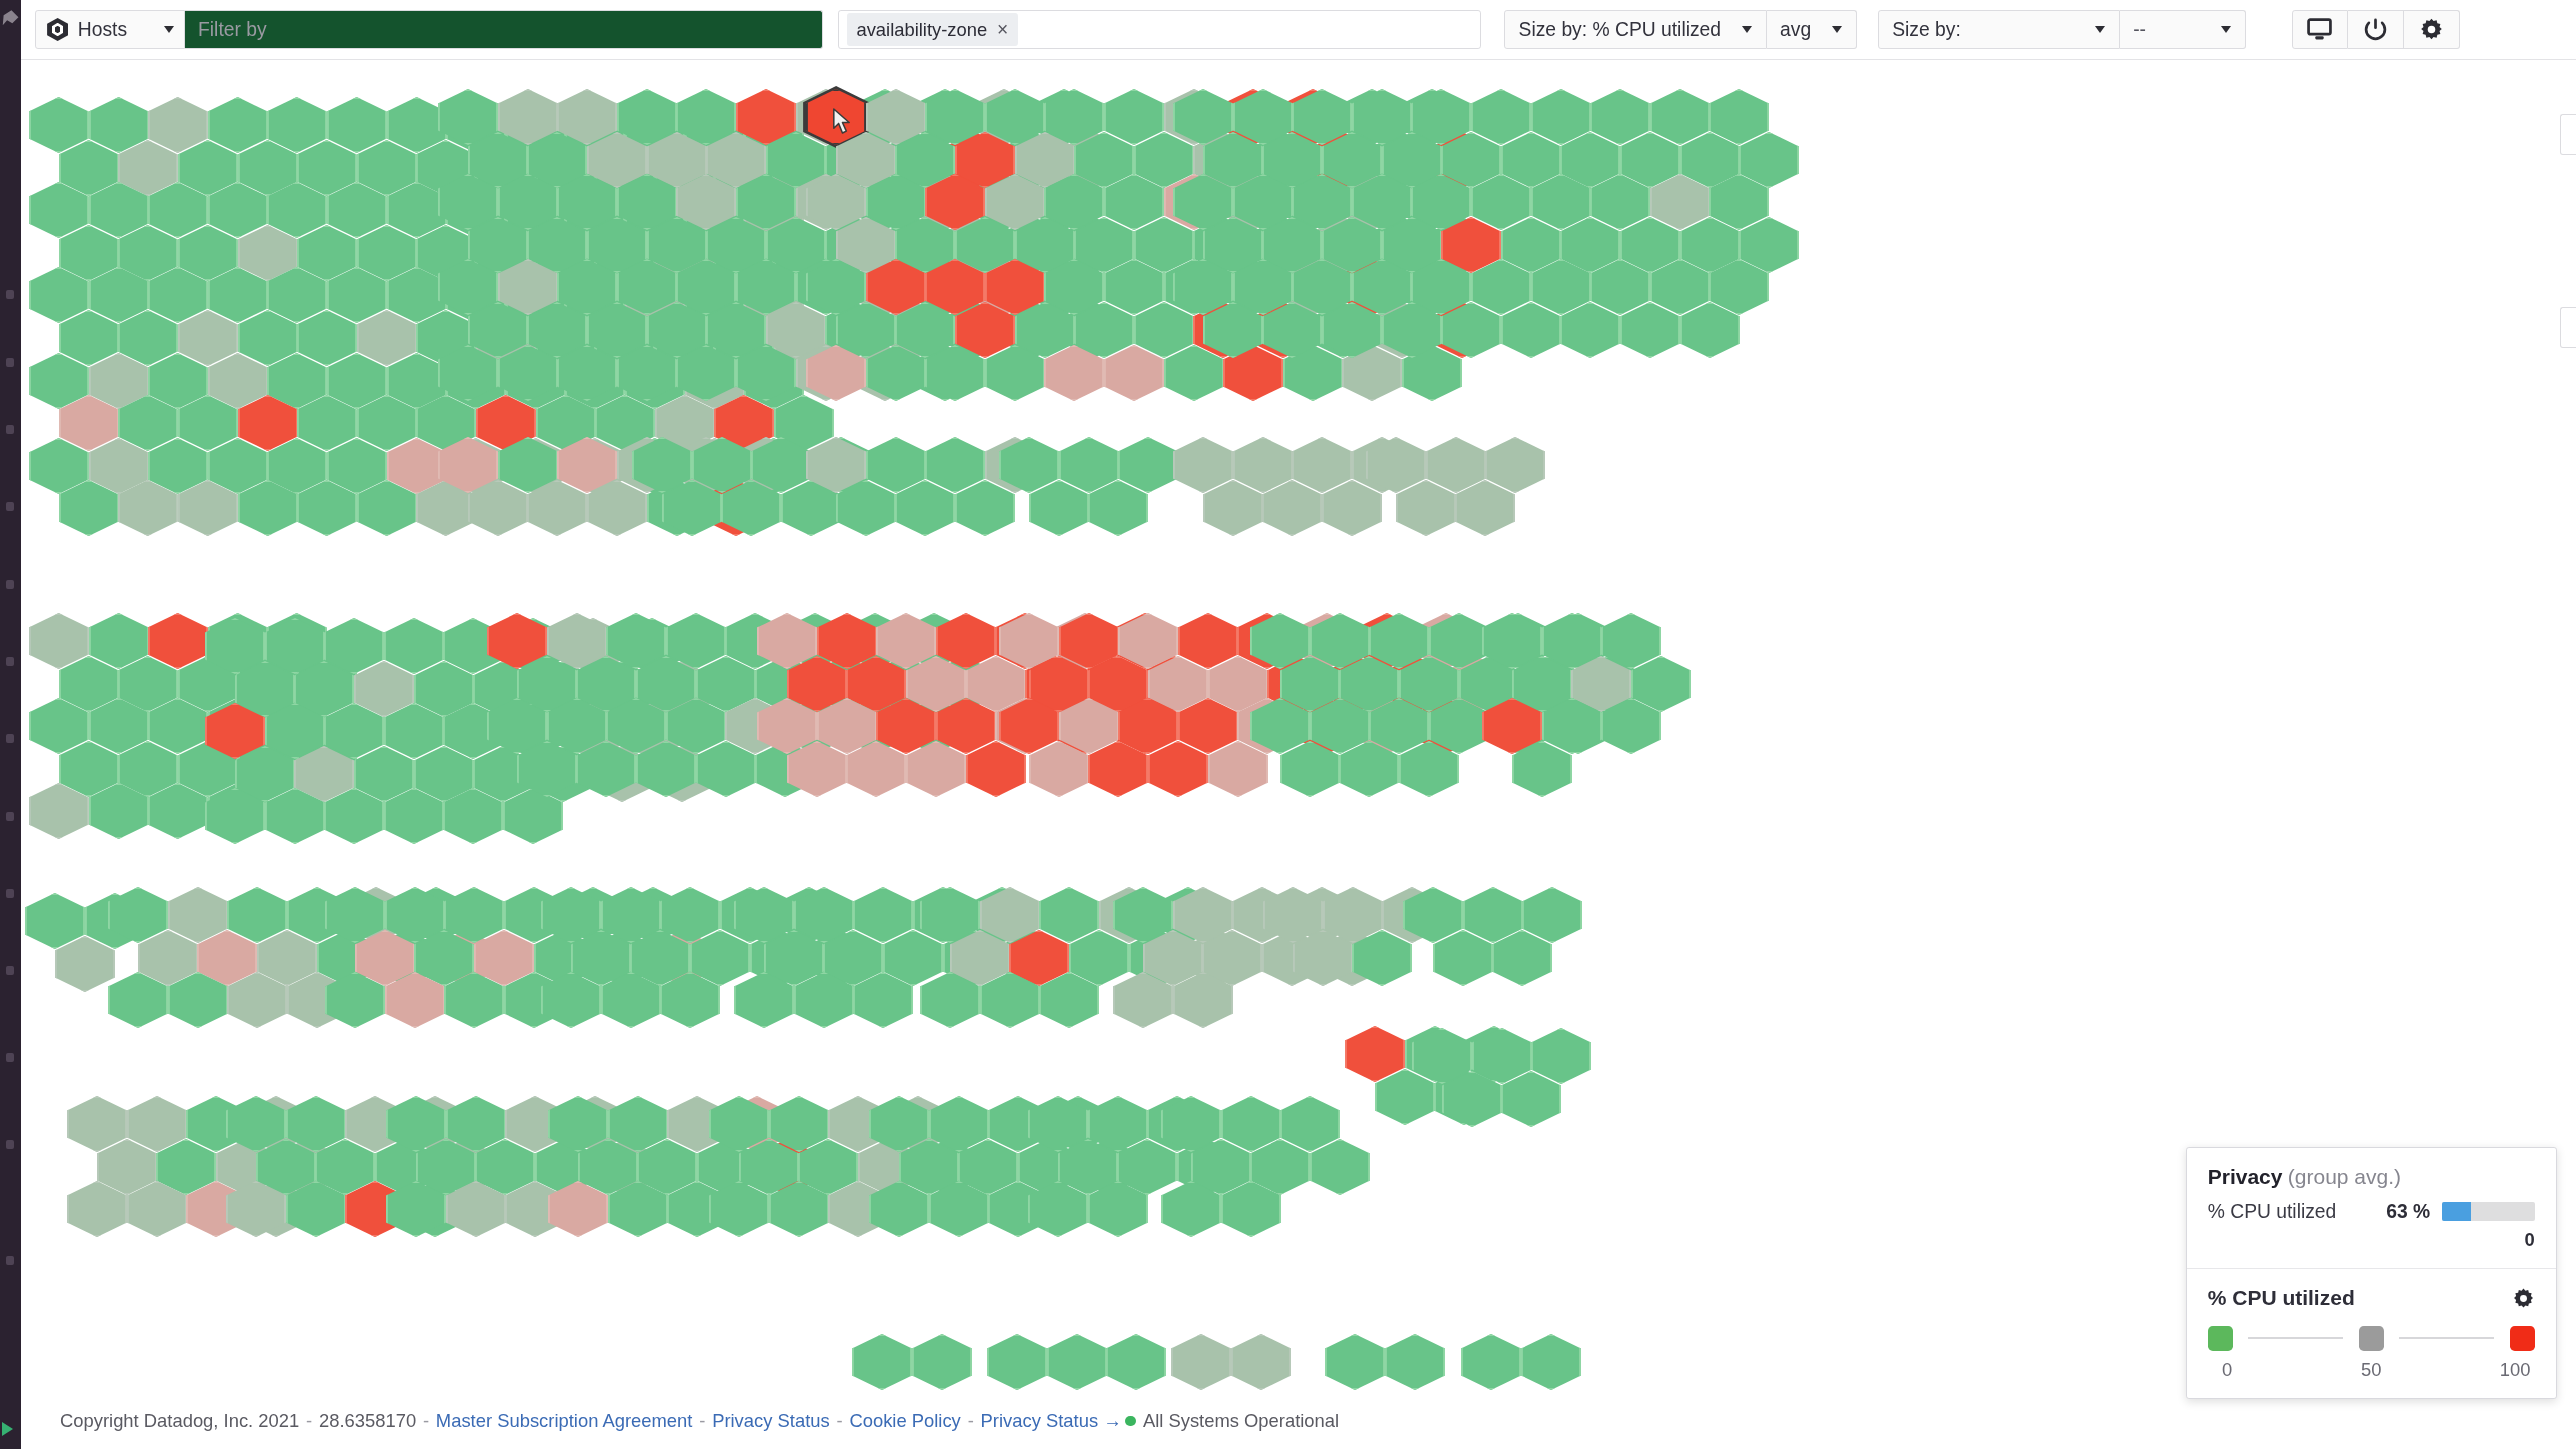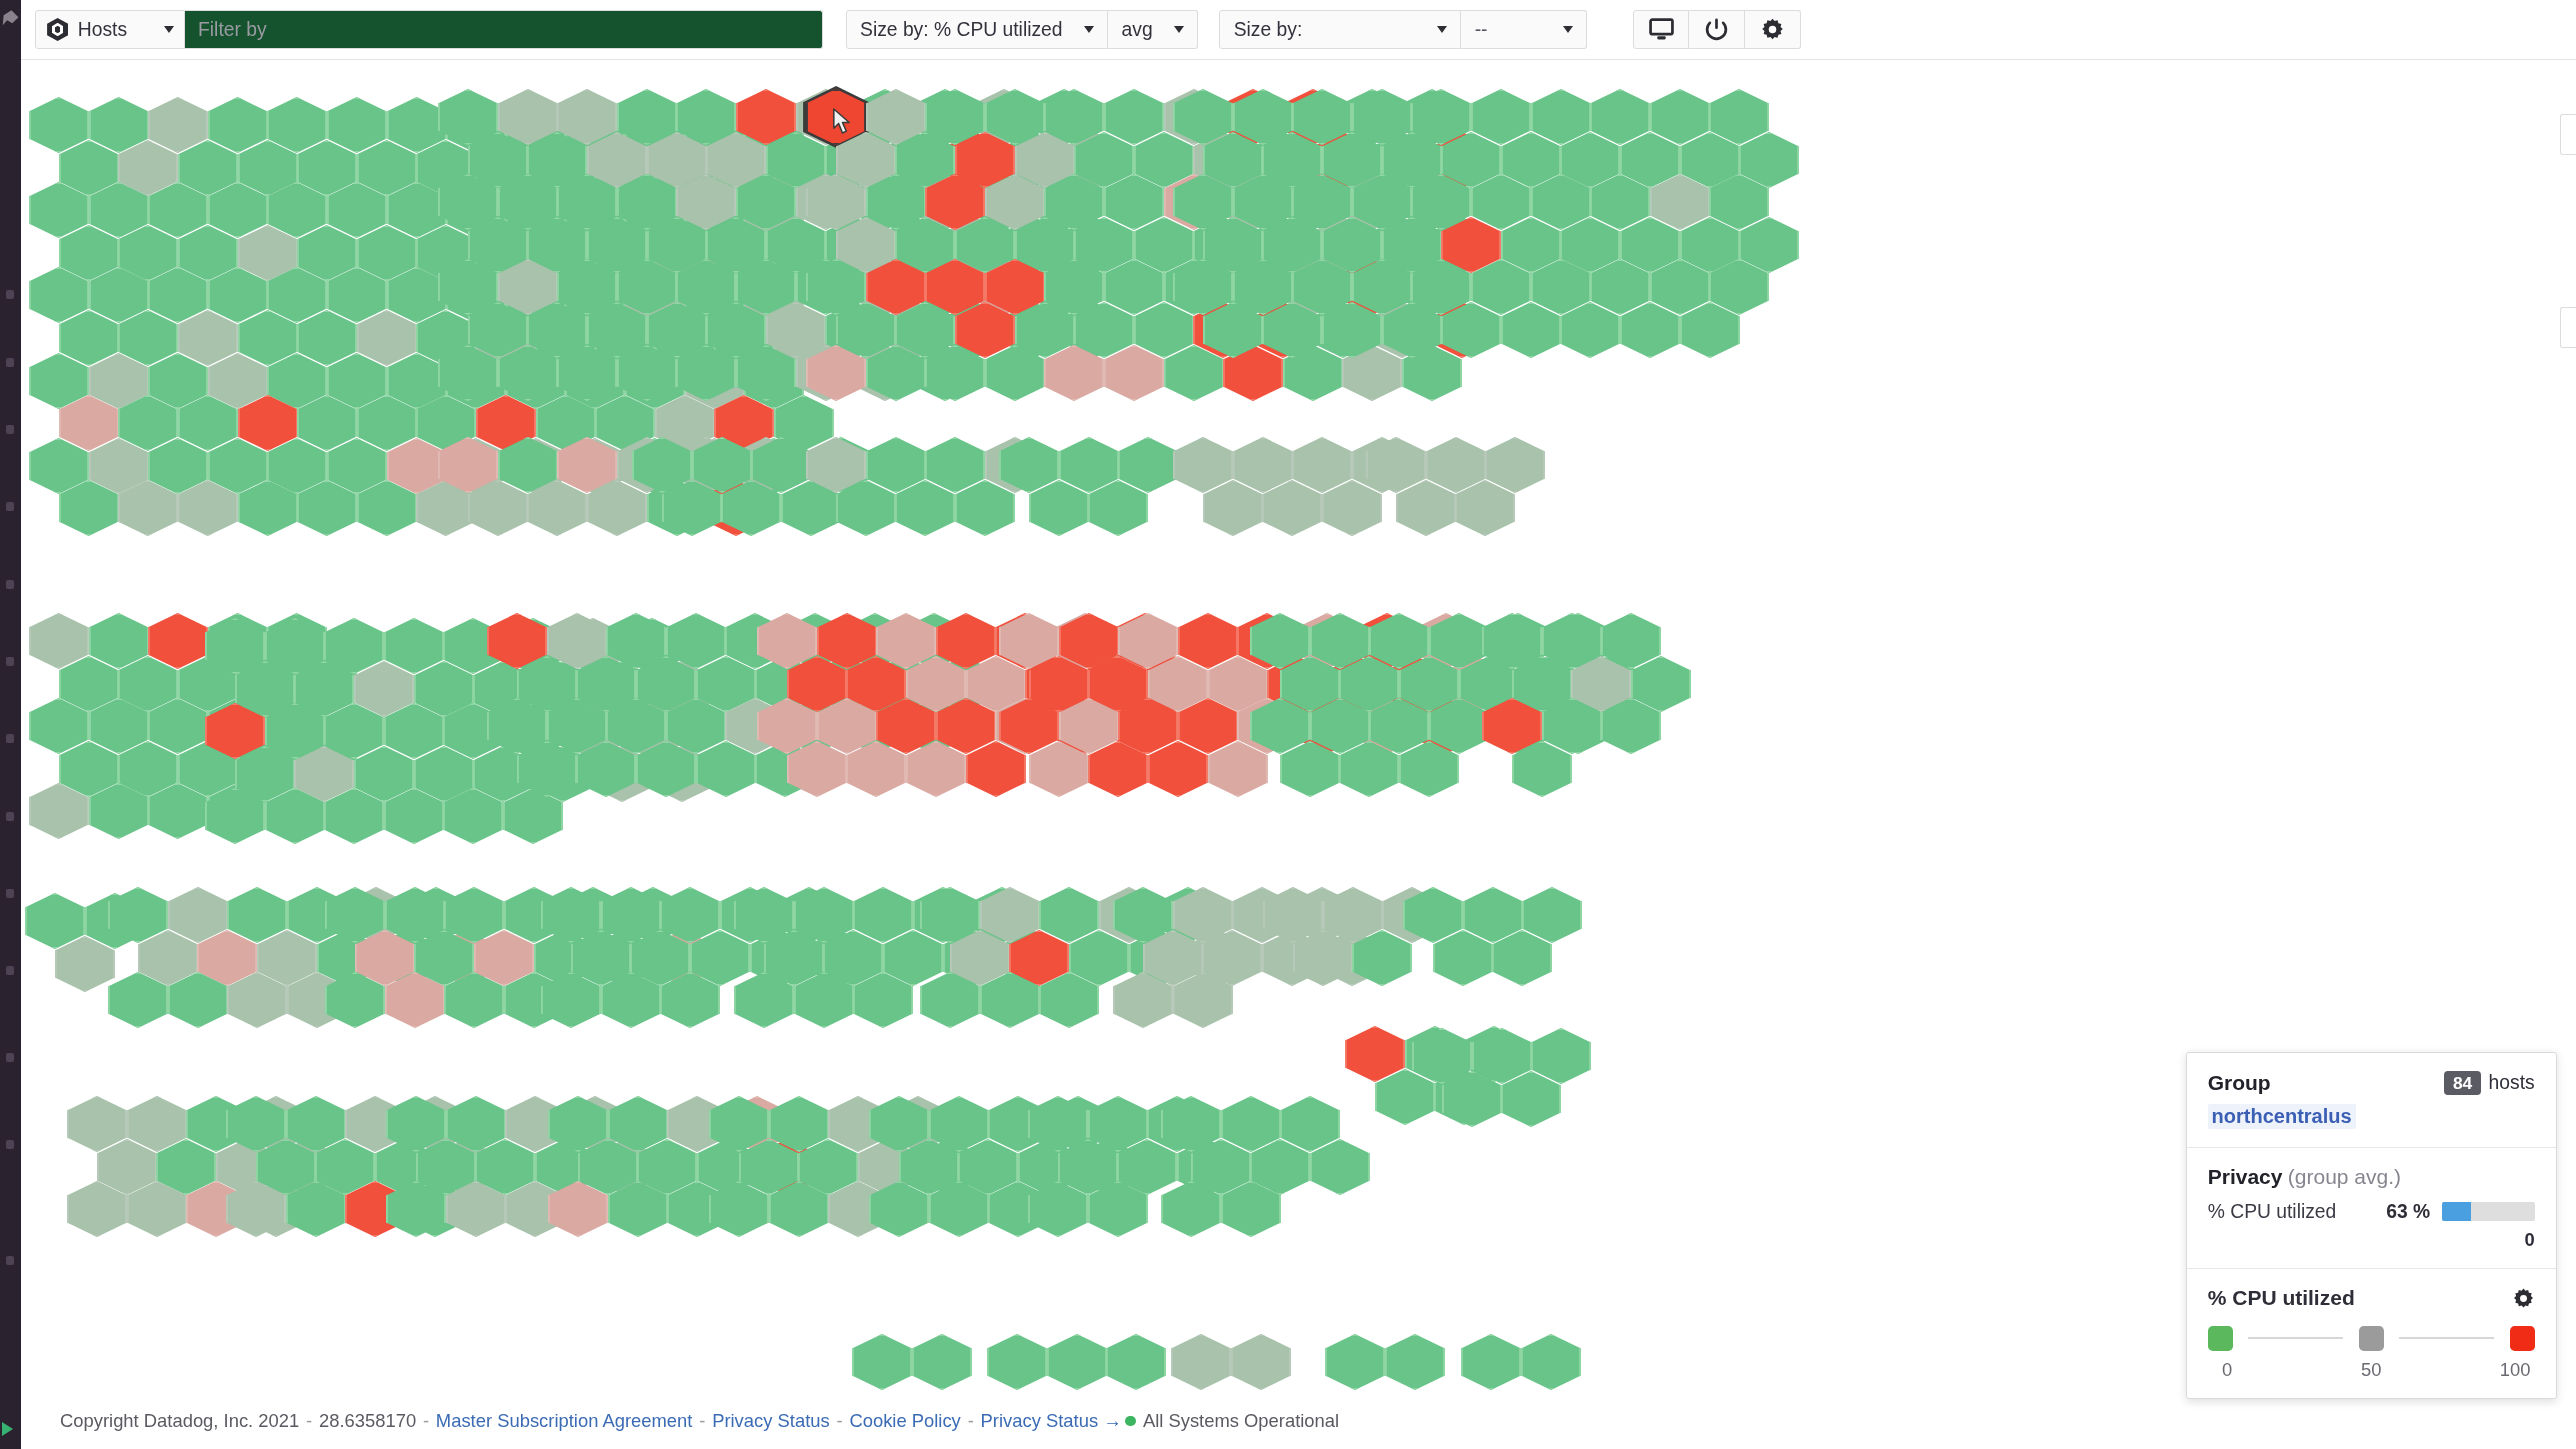--- a/index.html
+++ b/index.html
@@ -202,20 +202,28 @@
         </span>
         <span>Hosts</span>
         <span style="width:17.4px"></span>
         <span class="caret"></span>
       </div>
       <div class="ctl filter-input">
         <span>Filter by</span>
       </div>
     </div>
 
+    <div class="tb-group" style="margin-left:15.5px">
+      <div class="ctl scope-box">
+        <span class="tag-chip">
+          <span>availability-zone</span>
+          <span class="tag-x">×</span>
+        </span>
+      </div>
+    </div>
 
     <div class="tb-group" style="margin-left:23px">
       <div class="ctl flat fill-by">
         <span>Size by: % CPU utilized</span>
         <span class="caret"></span>
       </div>
       <div class="ctl flat agg" style="border-radius:0 2.9px 2.9px 0">
         <span>avg</span>
         <span class="caret"></span>
       </div>
@@ -1091,29 +1099,20 @@
       <div class="group" style="left: 1440px; top: 1274px;">
         <div class="hex" style="left: 0px; top: 0px; width: 60px; height: 56px; background: rgb(104, 196, 137); box-shadow: rgb(143, 214, 164) 0px 0px 0px 1.9px inset;"></div>
         <div class="hex" style="left: 60px; top: 0px; width: 60px; height: 56px; background: rgb(104, 196, 137); box-shadow: rgb(143, 214, 164) 0px 0px 0px 1.9px inset;"></div>
       </div>
     </div>
 
   <div class="edge-stub" style="top:114px"></div>
   <div class="edge-stub" style="top:307px"></div>
 
   <div class="card">
-    <div class="card-sec">
-      <div class="row">
-        <span class="card-h">Group</span>
-        <span>
-          <span class="pill">84</span><span class="hosts-lbl">hosts</span>
-        </span>
-      </div>
-      <div><span class="grp-name">northcentralus</span></div>
-    </div>
 
     <div class="card-sec">
       <div>
         <span class="card-h">Privacy</span>
         <span class="card-h muted">(group avg.)</span>
       </div>
       <div class="metric-row">
         <span class="metric-name">% CPU utilized</span>
         <span class="metric-right">
           <span class="metric-val">63 %</span>

